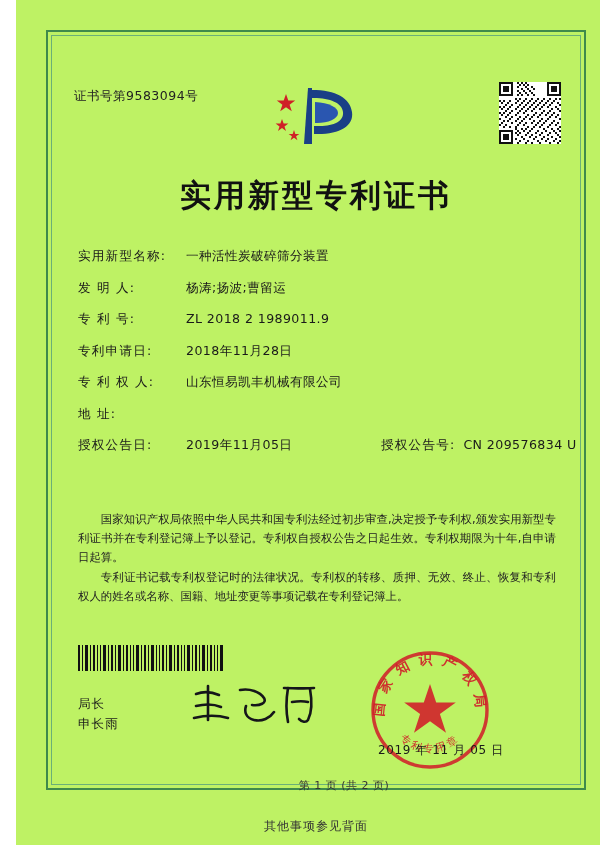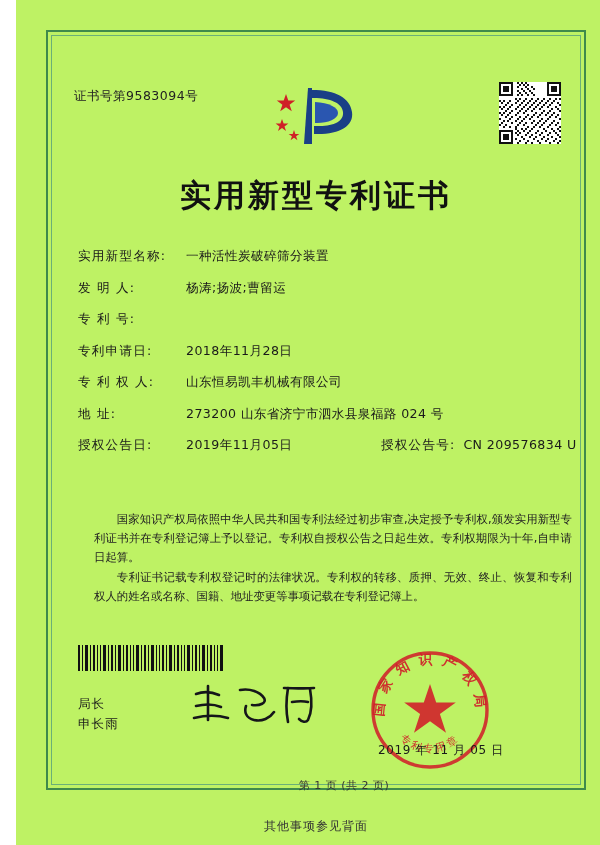--- a/index.html
+++ b/index.html
@@ -125,21 +125,20 @@
   
   .paras {
     position: absolute;
     left: 62px;
     top: 510px;
     width: 478px;
     font-size: 11.4px;
     line-height: 1.65;
     color: #222;
     text-align: justify;
-    margin-left: 16px;
   }
   .para { text-indent: 2em; margin-bottom: 2px; }
 
   
   .barcode {
     position: absolute;
     left: 62px;
     top: 645px;
     width: 148px;
     height: 26px;
@@ -463,32 +462,32 @@
     <div class="field-row">
       <div class="field-label">实用新型名称:</div>
       <div class="field-value">一种活性炭破碎筛分装置</div>
     </div>
     <div class="field-row">
       <div class="field-label">发 明 人:</div>
       <div class="field-value">杨涛;扬波;曹留运</div>
     </div>
     <div class="field-row">
       <div class="field-label">专 利 号:</div>
+      <div class="field-value">ZL 2018 2 1989011.9</div>
     </div>
     <div class="field-row">
       <div class="field-label">专利申请日:</div>
       <div class="field-value">2018年11月28日</div>
     </div>
     <div class="field-row">
       <div class="field-label">专 利 权 人:</div>
       <div class="field-value">山东恒易凯丰机械有限公司</div>
     </div>
     <div class="field-row">
       <div class="field-label">地 址:</div>
-      <div class="field-value">273200 山东省济宁市泗水县泉福路 024 号</div>
     </div>
     <div class="field-row dual" style="">
       <div class="field-label">授权公告日:</div>
       <div class="field-value">2019年11月05日</div>
       <div class="field-label-2">授权公告号:</div>
       <div class="field-value-2">CN 209576834 U</div>
     </div>
   </div>
 
   <div class="paras">

